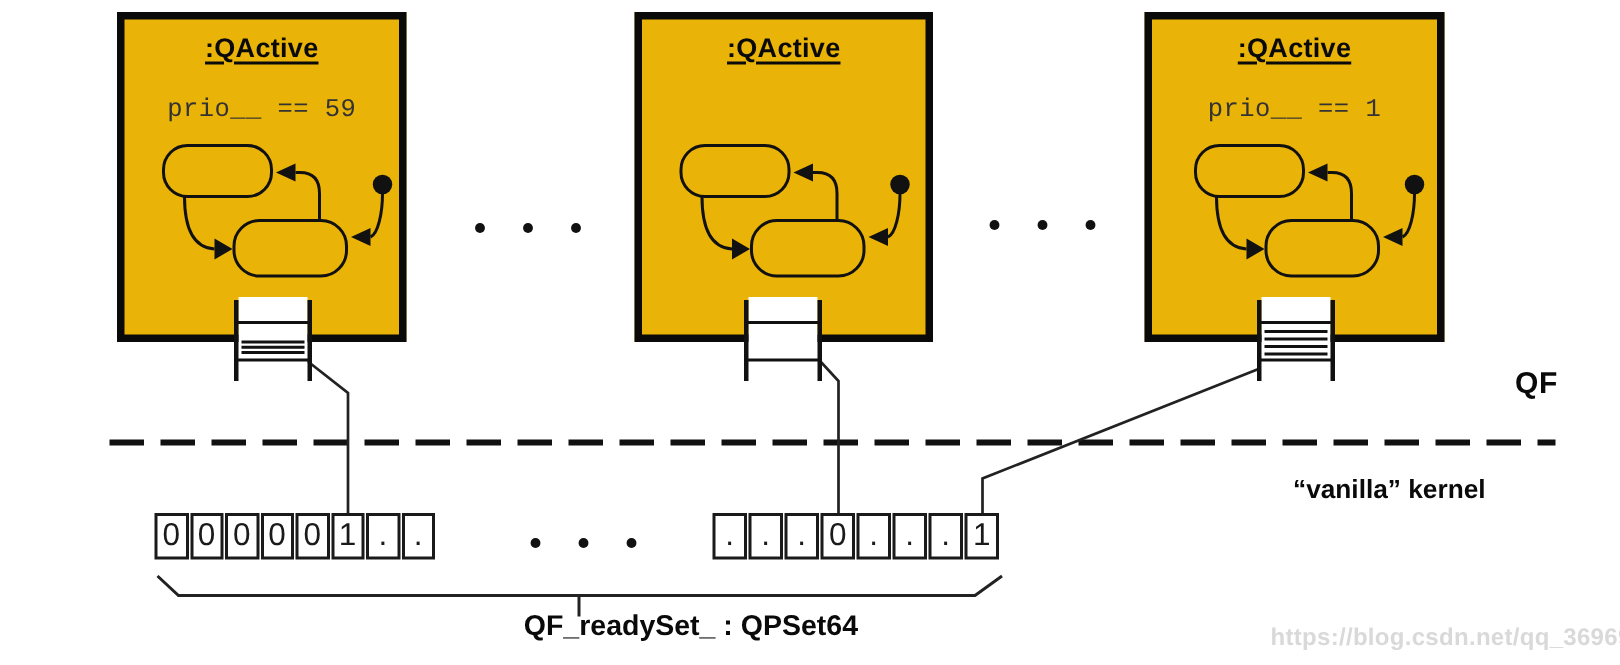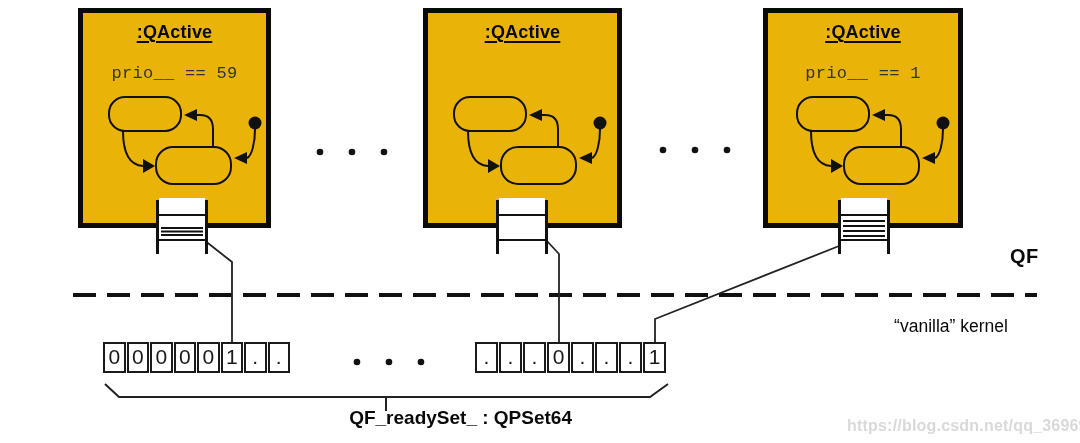--- a/index.html
+++ b/index.html
@@ -33,21 +33,21 @@
   .bit-row.left{left:103px;}
   .bit-row.right{left:475px;}
   .bit-cell{
     width:18.5px;height:27px;border:2px solid #1a1a1a;background:#fff;
     font-size:21px;line-height:26px;text-align:center;color:#1a1a1a;
   }
   .bit-row.right .bit-cell{width:19px;}
   
   .lbl{position:absolute;color:#0a0a0a;white-space:nowrap;}
   .qf-label{left:994px;top:245px;font-size:20px;font-weight:bold;letter-spacing:.5px;margin-left:16px;}
-  .kernel-label{left:862px;top:316px;width:178px;text-align:center;font-size:17.5px;font-weight:normal;}
+  .kernel-label{left:862px;top:316px;width:178px;font-size:17.5px;font-weight:bold;}
   .readyset-label{left:202px;top:407px;width:370px;text-align:right;font-size:19px;font-weight:bold;}
   .watermark{left:847px;top:417px;font-size:16px;font-weight:bold;color:#d9d9d9;letter-spacing:.2px;}
 </style>
 </head>
 <body>
 
 <div class="canvas">
 
   <div class="ao-box b1">
     <div class="ao-title">:QActive</div>

